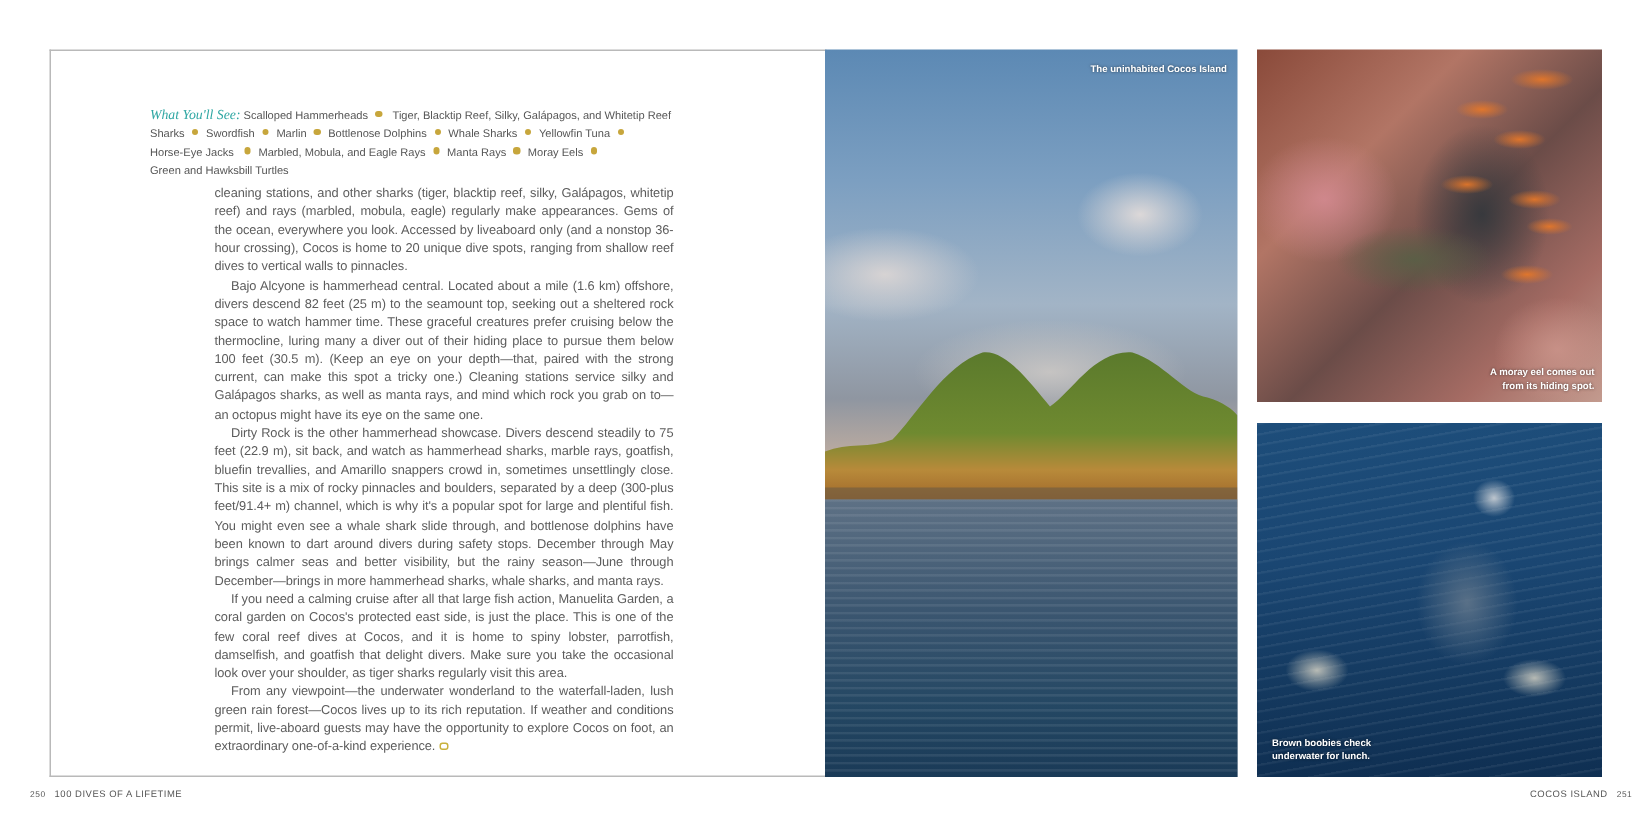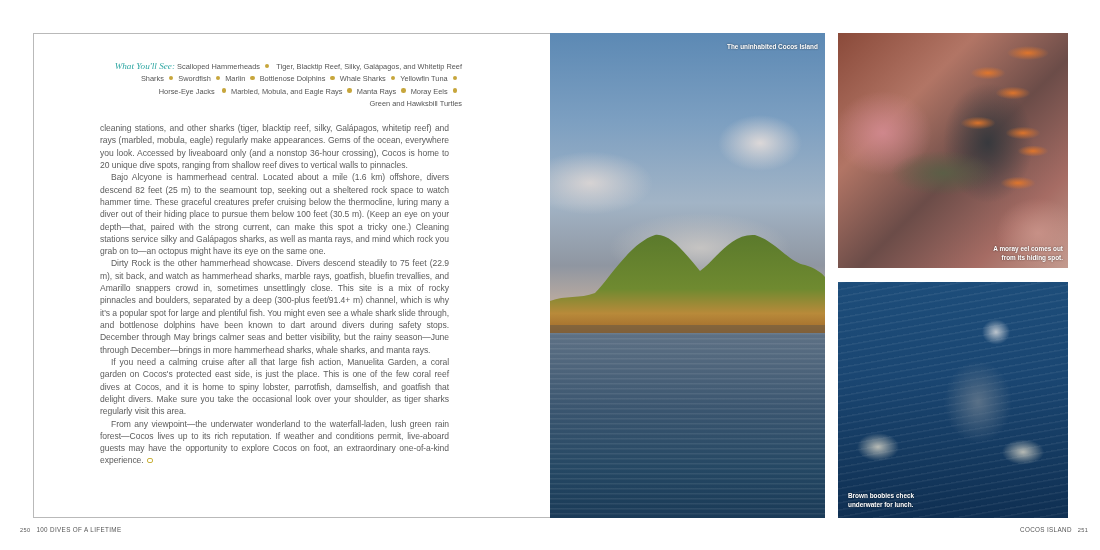--- a/index.html
+++ b/index.html
@@ -5,39 +5,39 @@
   * { box-sizing: border-box; margin: 0; padding: 0; }
   html, body { width: 1100px; height: 550px; background: #ffffff; overflow: hidden; }
   body { position: relative; font-family: "Liberation Sans", "DejaVu Sans", sans-serif; color: #5a5a5a; }
 
   .page-frame {
     position: absolute; left: 33px; top: 33px; width: 518px; height: 485px;
     border-top: 1px solid #b9b9b9; border-left: 1px solid #b9b9b9; border-bottom: 1px solid #b9b9b9;
   }
 
   .see-block {
-    position: absolute; left: 100px; top: 60px; width: 362px;
-    font-size: 7.4px; line-height: 12.3px; text-align: right; color: #555;
+    position: absolute; left: 100px; top: 70px; width: 362px;
+    font-size: 7.4px; line-height: 12.3px; text-align: left; color: #555;
   }
   .see-label {
     font-family: "Liberation Serif", "DejaVu Serif", serif; font-style: italic;
     color: #2fa7a3; font-size: 9.2px;
   }
   .see-item { white-space: nowrap; }
   .bullet {
     display: inline-block; width: 4.4px; height: 4.4px; border-radius: 50%;
     background: #c7a63c; margin: 0 5px; vertical-align: 1px;
   }
 
   .body-text {
     position: absolute; left: 100px; top: 122px; width: 349px;
     font-size: 8.55px; line-height: 12.32px; color: #5c5c5c;
     text-align: justify; letter-spacing: -0.05px;
   }
-  .body-text p { text-indent: 0; }
+  .body-text p { text-indent: 0; margin-left: 43px; }
   .body-text p.indent { text-indent: 11px; }
   .end-mark {
     display: inline-block; width: 6px; height: 5px; border: 1px solid #c9b23e;
     border-radius: 2px; margin-left: 3px; vertical-align: 0px;
   }
 
   .photo { position: absolute; overflow: hidden; }
   .photo-island {
     left: 550px; top: 33px; width: 275px; height: 485px;
     background:

